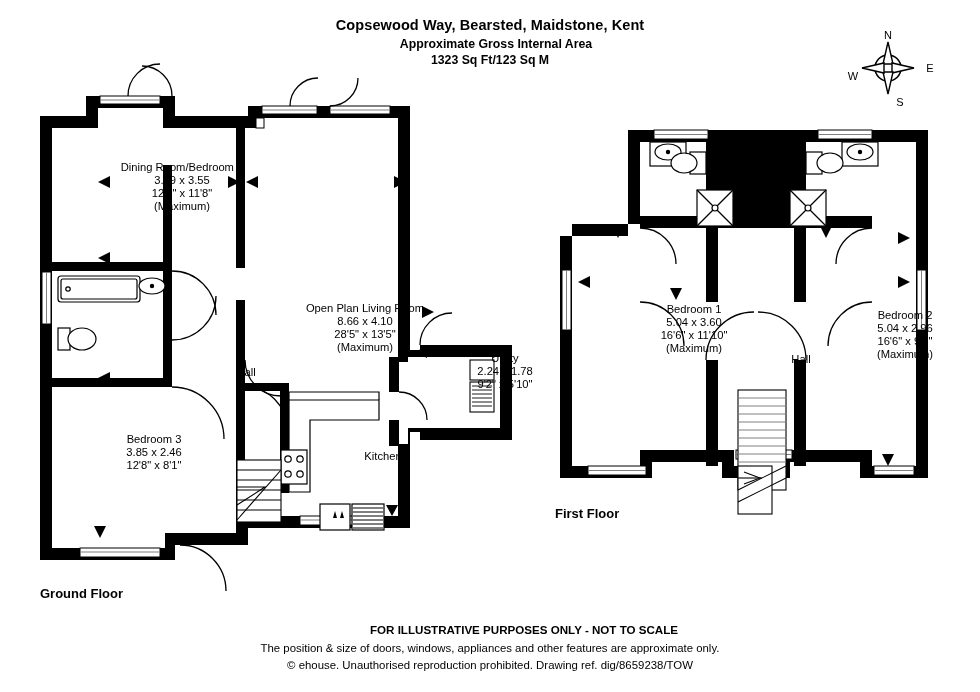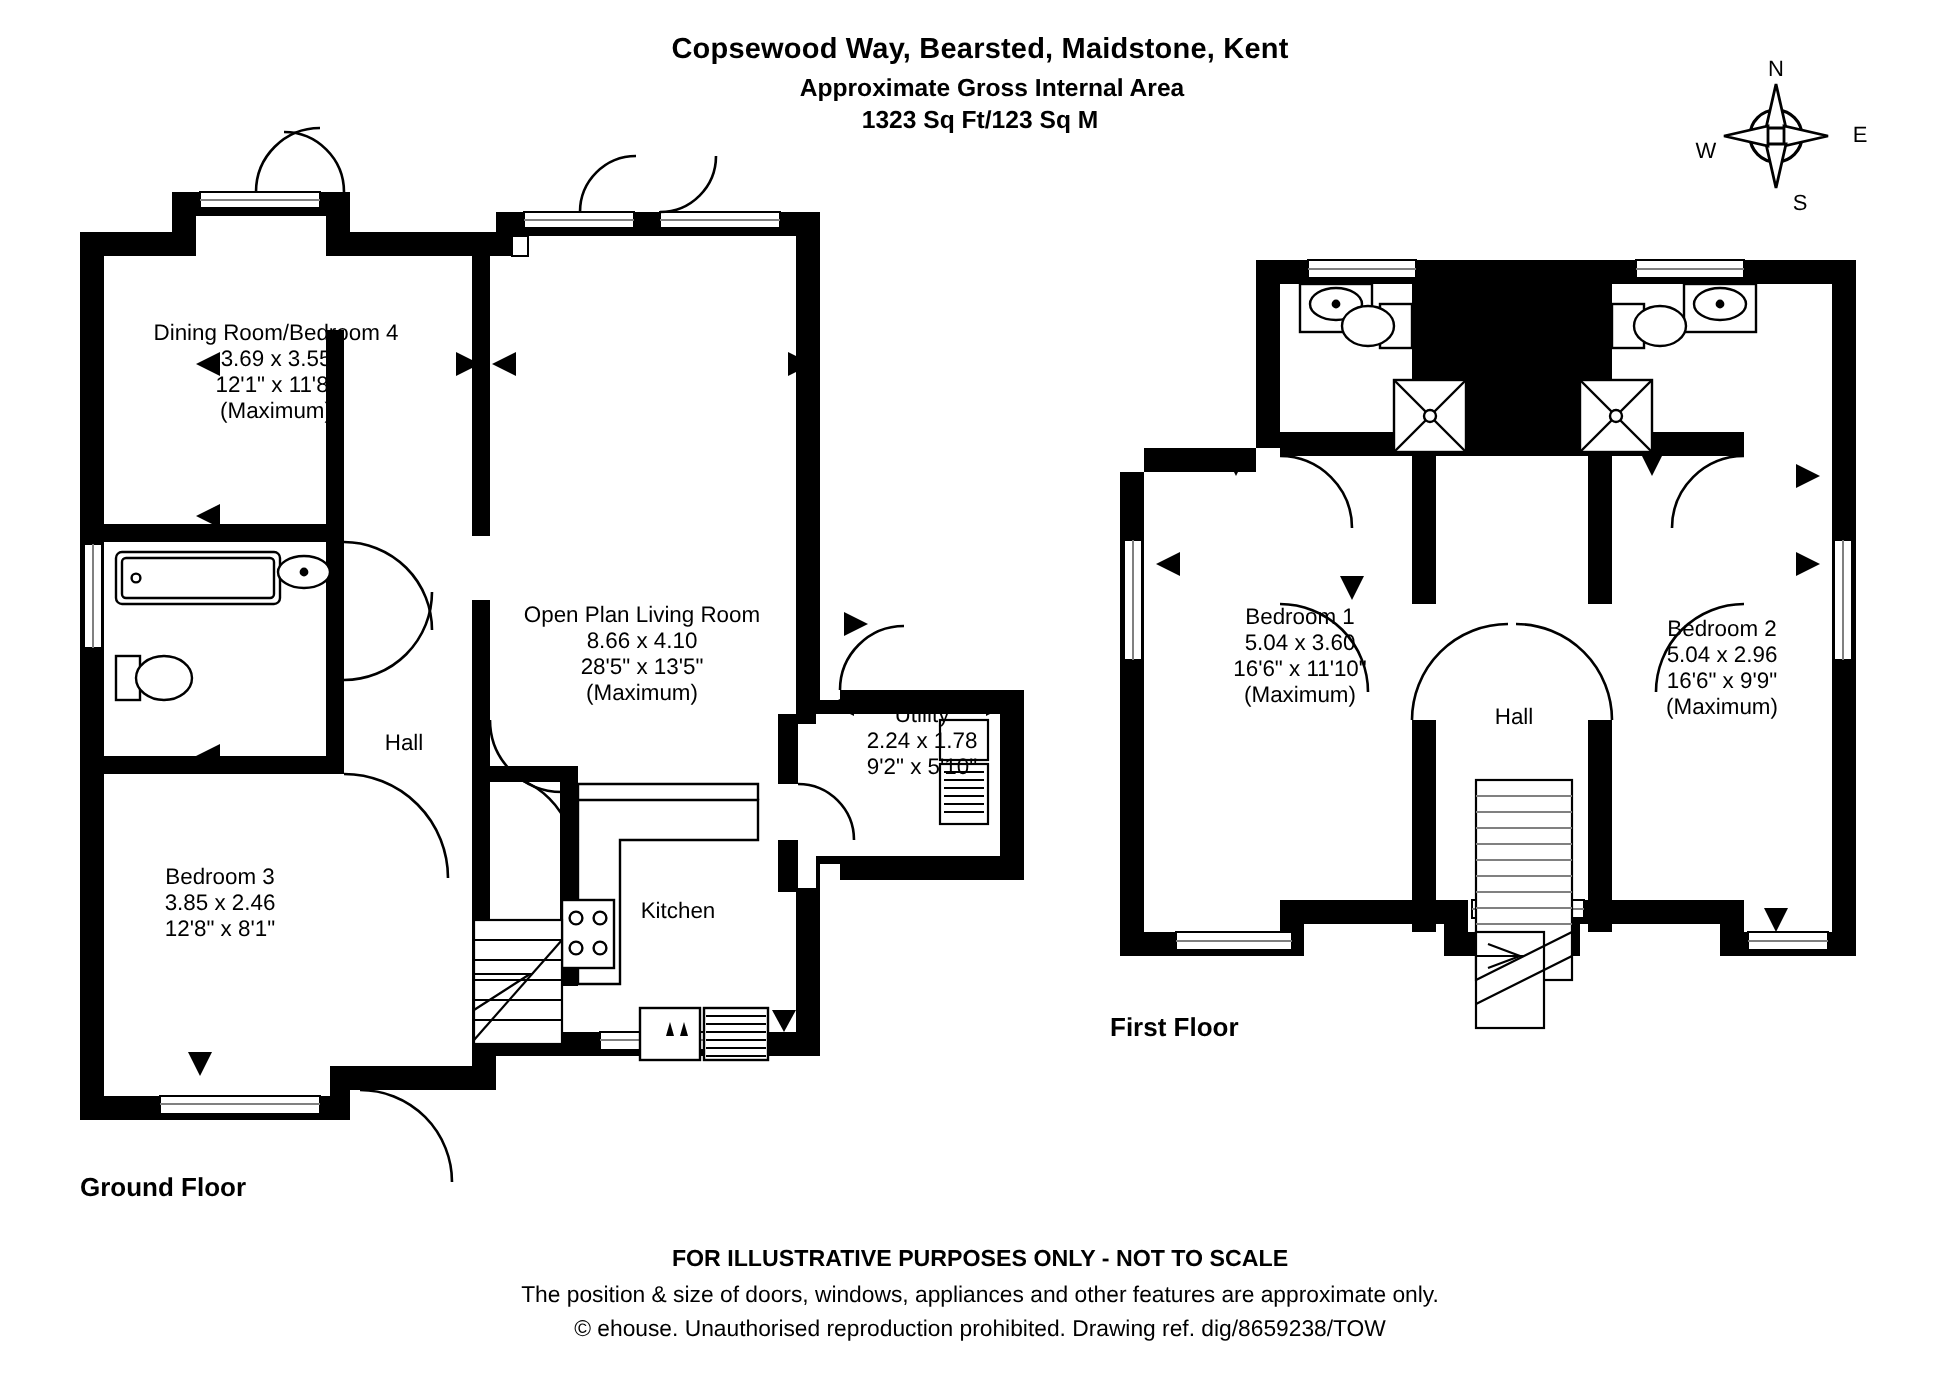--- a/index.html
+++ b/index.html
@@ -6,23 +6,23 @@
   html,body{margin:0;padding:0;background:#ffffff;}
   body{
     width:980px;height:692px;position:relative;overflow:hidden;
     font-family:"Liberation Sans",sans-serif;color:#000;
   }
   .plan{position:absolute;left:0;top:0;width:980px;height:692px;}
   .txt{position:absolute;white-space:pre;text-align:center;line-height:12.4px;}
   .title1{font-size:14.5px;font-weight:bold;letter-spacing:.1px;}
   .title2{font-size:12.3px;font-weight:bold;}
   .title3{font-size:12.3px;font-weight:bold;}
-  .roomlbl{font-size:11.2px;line-height:12.6px;}
+  .roomlbl{font-size:11.2px;line-height:12.6px;margin-left:44px;}
   .floorcap{font-size:13px;font-weight:bold;}
-  .foot1{font-size:11.6px;font-weight:bold;}
+  .foot1{font-size:11.6px;font-weight:bold;margin-left:34px;}
   .foot2{font-size:11.4px;}
   .compasslbl{font-size:11px;}
   .ctr{transform:translateX(-50%);}
 </style>
 </head>
 <body>
 
 <svg class="plan" viewBox="0 0 980 692" xmlns="http://www.w3.org/2000/svg">
 
   <g>

